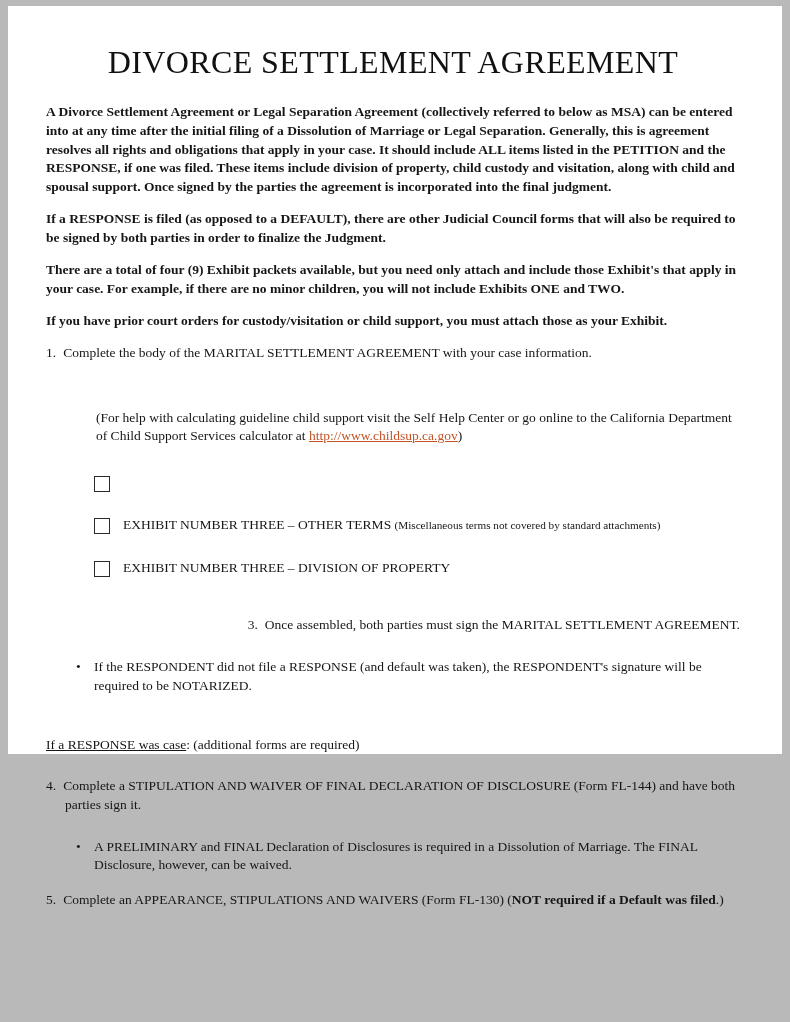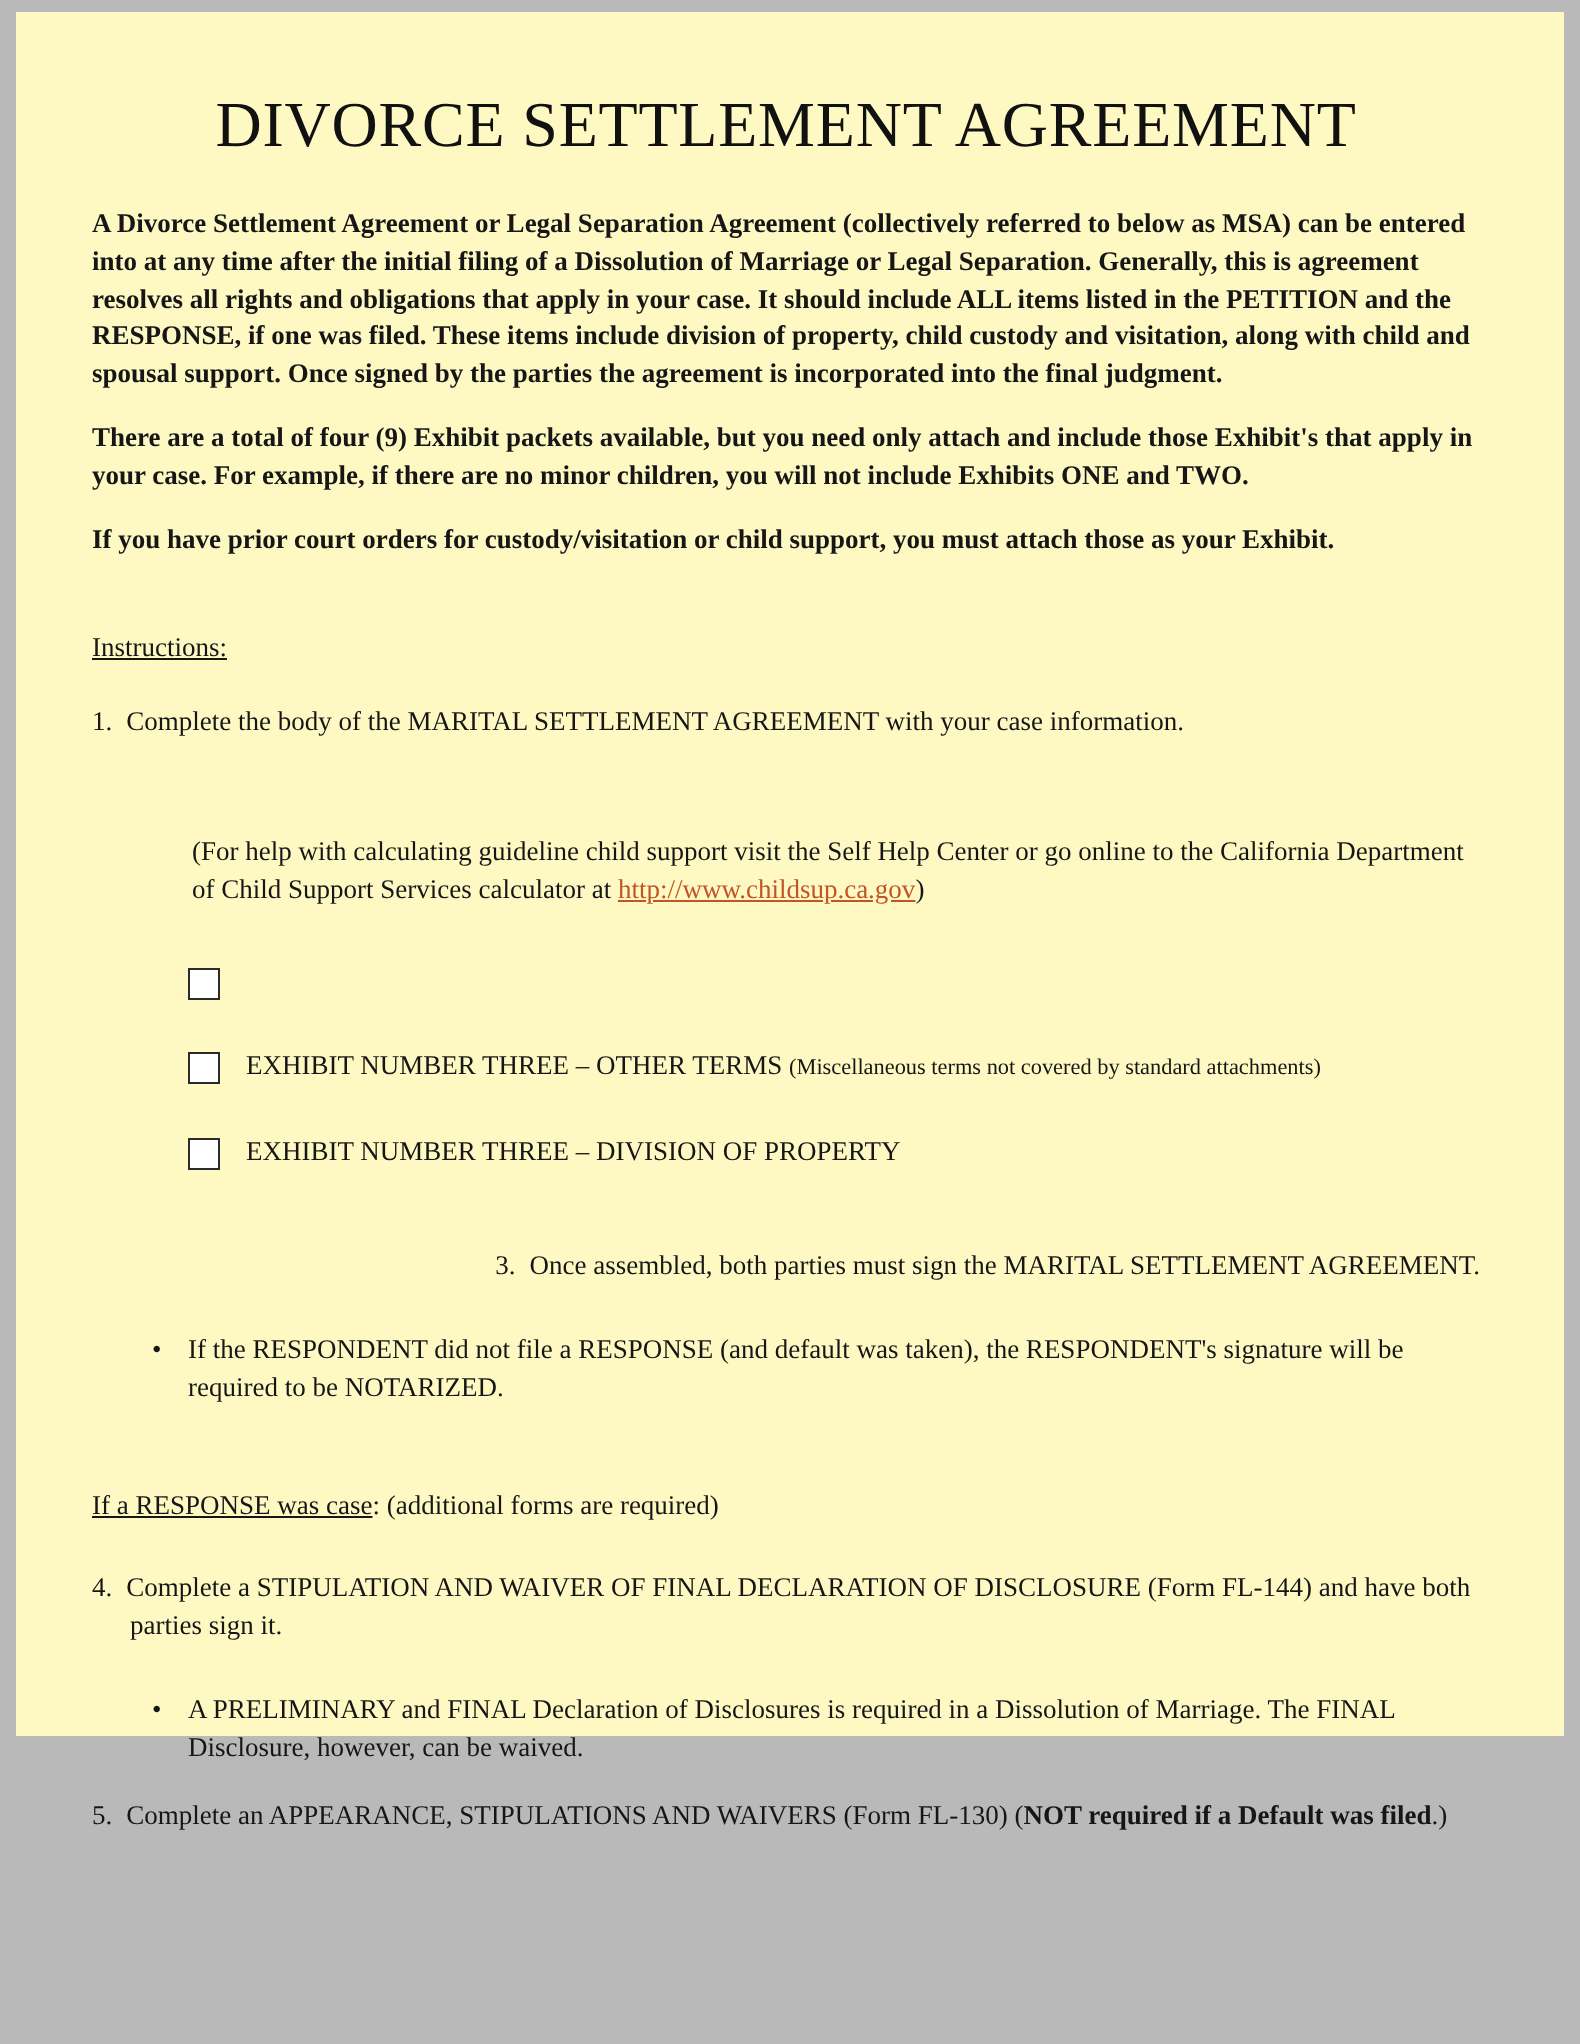--- a/index.html
+++ b/index.html
@@ -11,23 +11,23 @@
   .canvas {
     width: 790px;
     height: 1022px;
     margin: 0 auto;
     background: #b9b9b9;
     overflow: hidden;
   }
   .page {
     box-sizing: border-box;
     width: 774px;
-    height: 862px;
+    height: 748px;
     margin: 6px auto 0 auto;
-    background: #fef9c3;
+    background: #ffffff;
     padding: 26px 42px 34px 38px;
     color: #161616;
     font-size: 13.5px;
     line-height: 1.4;
     display: flex;
     flex-direction: column;
   }
   .title {
     text-align: center;
     font-size: 32px;
@@ -98,24 +98,24 @@
 </style>
 </head>
 <body>
 
 <div class="canvas">
   <div class="page">
 
     <h1 class="title">DIVORCE SETTLEMENT AGREEMENT</h1>
 
     <p class="intro-p">A Divorce Settlement Agreement or Legal Separation Agreement (collectively referred to below as MSA) can be entered into at any time after the initial filing of a Dissolution of Marriage or Legal Separation. Generally, this is agreement resolves all rights and obligations that apply in your case. It should include ALL items listed in the PETITION and the RESPONSE, if one was filed. These items include division of property, child custody and visitation, along with child and spousal support. Once signed by the parties the agreement is incorporated into the final judgment.</p>
+    <p class="intro-p">If a RESPONSE is filed (as opposed to a DEFAULT), there are other Judicial Council forms that will also be required to be signed by both parties in order to finalize the Judgment.</p>
     <p class="intro-p">There are a total of four (9) Exhibit packets available, but you need only attach and include those Exhibit's that apply in your case. For example, if there are no minor children, you will not include Exhibits ONE and TWO.</p>
     <p class="intro-p">If you have prior court orders for custody/visitation or child support, you must attach those as your Exhibit.</p>
 
-    <div class="instructions-heading">Instructions:</div>
 
     <div class="step hang">
       <span class="num">1.</span><span>Complete the body of the MARITAL SETTLEMENT AGREEMENT with your case information.</span>
     </div>
 
 
 
     <div class="help-note">
       <span>(For help with calculating guideline child support visit the Self Help Center or go online to the California Department of Child Support Services calculator at </span><a class="doc-link" style="color: rgb(195, 84, 38);">http://www.childsup.ca.gov</a><span>)</span>
     </div>

